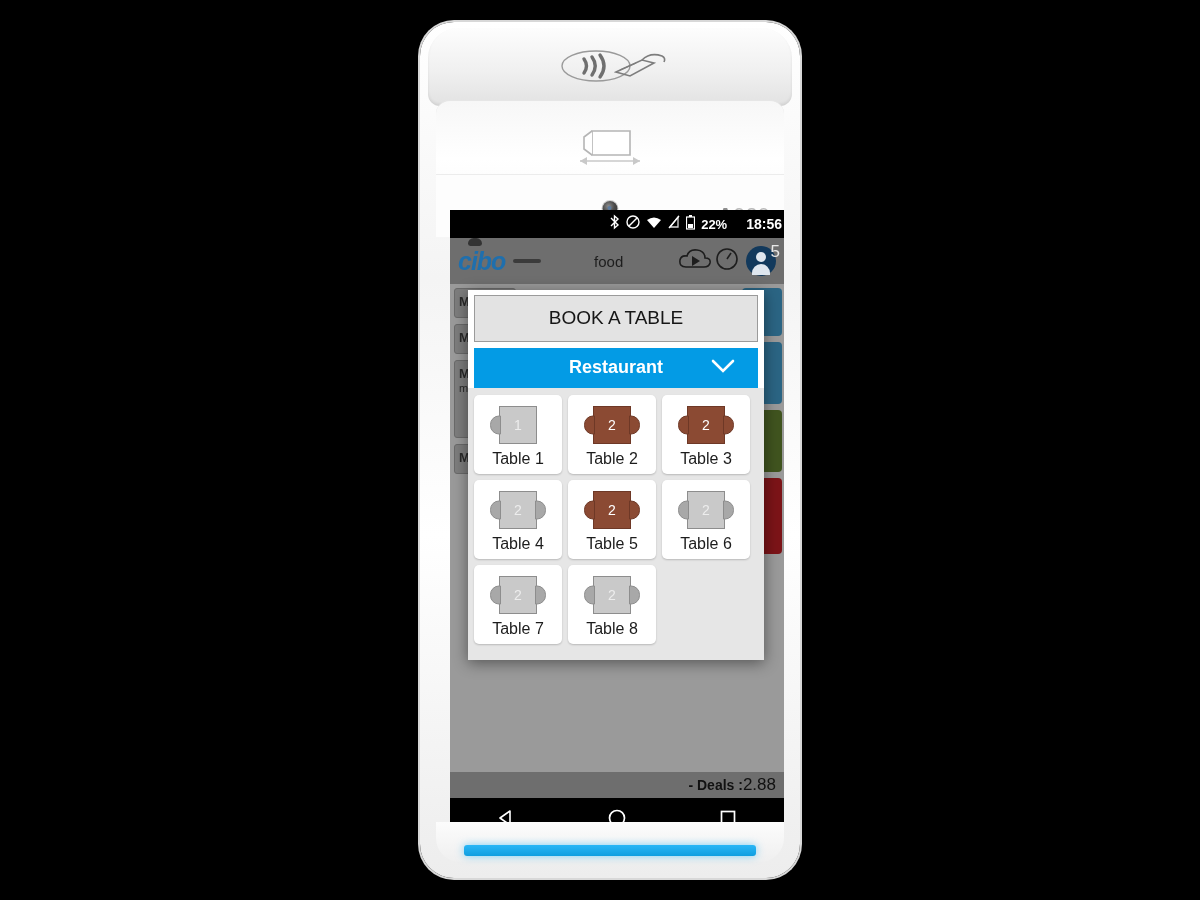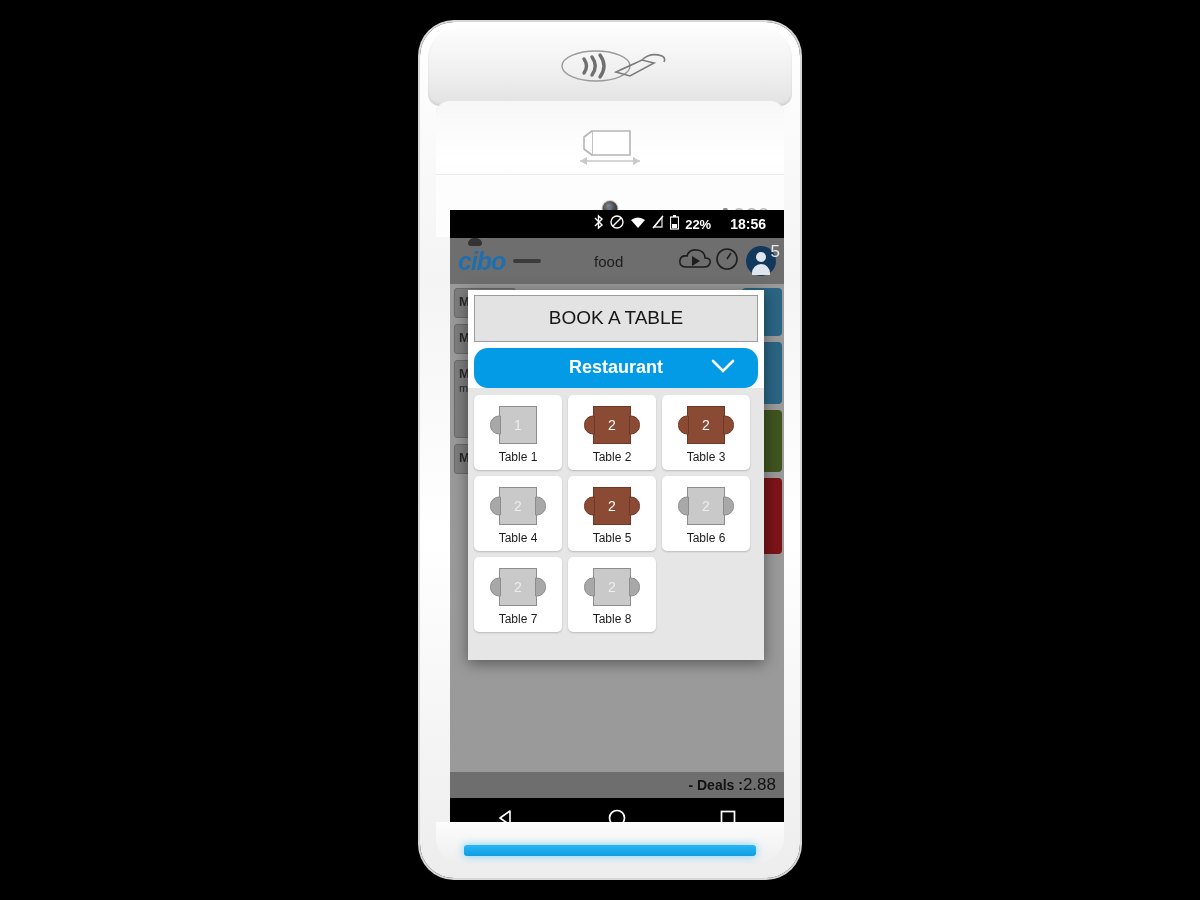--- a/index.html
+++ b/index.html
@@ -41,21 +41,21 @@
     position:absolute;right:14px;top:28px;font-size:21px;letter-spacing:.5px;color:#b9b9b9;
   }
   .model b{color:#8e8e8e;font-weight:bold;}
 
   
   .screen{
     position:absolute;left:30px;top:188px;width:334px;height:615px;background:#2b2b2b;overflow:hidden;
   }
   .statusbar{
     height:28px;background:#000;display:flex;align-items:center;justify-content:flex-end;
-    padding-right:18px;gap:6px;color:#fff;text-align:center;
+    padding-right:2px;gap:6px;color:#fff;text-align:center;
   }
   .sb-text{font-size:13px;font-weight:bold;color:#fff;}
   .sb-time{font-size:14px;font-weight:bold;color:#fff;margin-left:13px;}
 
   .app{position:relative;height:560px;background:#9a9a9a;overflow:hidden;}
 
   
   .app-header{
     position:absolute;left:0;top:0;right:0;height:46px;background:#6e6e6e;
     display:flex;align-items:center;padding:0 8px;box-sizing:border-box;
@@ -101,21 +101,21 @@
     margin:5px 6px 4px 6px;background:#e3e3e3;border:1px solid #9b9b9b;
     text-align:center;font-size:19px;color:#161616;padding:11px 0 12px;
   }
   .seg-row{display:flex;gap:6px;padding:0 6px;}
   .seg-btn{
     flex:1;background:#333333;color:#fff;font-size:18px;font-weight:bold;
     text-align:center;padding:9px 0 10px;border:1px solid #262626;box-sizing:border-box;
   }
   .dropdown{
     margin:6px 6px 0 6px;background:#039be5;display:flex;align-items:center;justify-content:center;
-    padding:9px 0 10px;position:relative;border-radius:14px;
+    padding:9px 0 10px;position:relative;
   }
   .dropdown .dd-label{color:#fff;font-size:18px;font-weight:bold;}
   .dd-chev{position:absolute;right:22px;top:50%;transform:translateY(-50%);}
 
   .tables{
     background:#e6e6e6;padding:7px 6px 14px 6px;display:flex;flex-wrap:wrap;gap:6px;
     min-height:272px;align-content:flex-start;box-sizing:border-box;
   }
   .tcard{
     width:88px;background:#fff;border-radius:5px;box-shadow:0 1px 2px rgba(0,0,0,.2);
@@ -126,21 +126,21 @@
     width:38px;height:38px;display:flex;align-items:center;justify-content:center;
     font-size:14px;color:#fff;position:relative;box-sizing:border-box;
   }
   .tbox.free{background:#c9c9c9;border:1px solid #8d8d8d;color:#ededed;}
   .tbox.busy{background:#8b4a33;border:1px solid #6e3826;color:#ffffff;}
   .chair{position:absolute;top:50%;transform:translateY(-50%);width:9px;height:17px;}
   .chair.l{left:-10px;border-radius:9px 0 0 9px;}
   .chair.r{right:-10px;border-radius:0 9px 9px 0;}
   .tbox.free .chair{background:#a8a8a8;border:1px solid #8d8d8d;}
   .tbox.busy .chair{background:#8b4a33;border:1px solid #6e3826;}
-  .tlabel{font-size:12px;color:#1c1c1c;margin-top:3px;}
+  .tlabel{font-size:16px;color:#1c1c1c;margin-top:3px;}
 
   .totalbar{
     position:absolute;left:0;right:0;bottom:0;height:26px;background:#6e6e6e;
     display:flex;align-items:center;justify-content:flex-end;padding-right:8px;
     font-size:14px;font-weight:bold;color:#111;box-sizing:border-box;
   }
   .total-amt{font-weight:normal;font-size:17px;color:#111;}
 
   .navbar{
     height:44px;background:#000;display:flex;align-items:center;justify-content:space-around;

